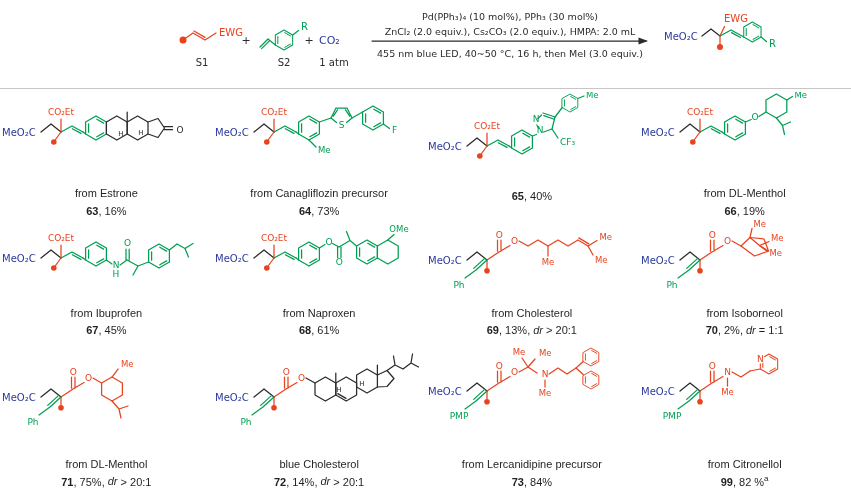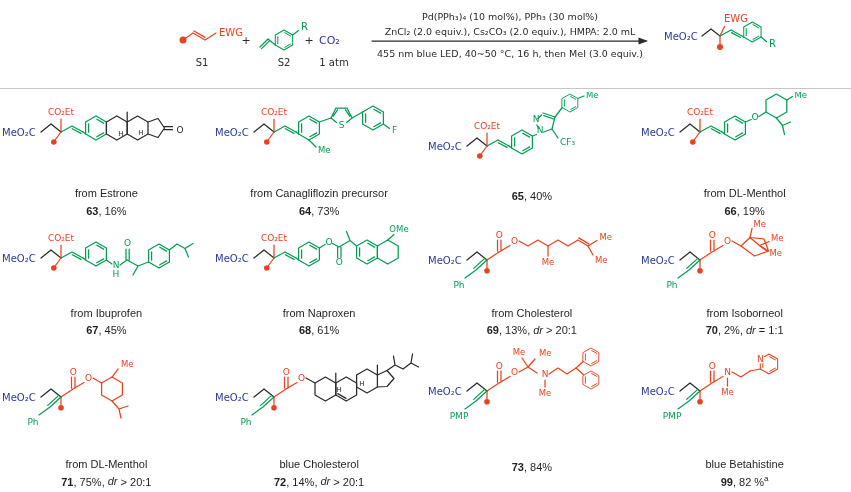--- a/index.html
+++ b/index.html
@@ -369,20 +369,21 @@
               <use href="#hex"></use>
               <use href="#ar"></use>
             </g>
         </g>
         <text class="tr t85" x="93" y="18" text-anchor="middle">Me</text>
         <text class="tr t85" x="113" y="19">Me</text>
         <text class="tr t9" x="119" y="40" text-anchor="middle">N</text>
         <text class="tr t85" x="119" y="59" text-anchor="middle">Me</text>
         <text class="tg t9" x="33" y="82" text-anchor="middle">PMP</text>
       </svg>
+      <div class="cap">from Lercanidipine precursor</div>
       <div class="cap"><b>73</b><span>, 84%</span><i></i><span></span><sup></sup></div>
     </div>
 
     <div class="cell">
       <svg width="212" height="120" viewBox="0 0 212 120">
         <use href="#fragB" y="24"></use>
         <text class="tr t9" x="88.5" y="38" text-anchor="middle">N</text>
         <g class="sk r">
           <path d="M88.5,41 L88.5,49"></path>
           <path d="M93,35 L102,40 L111,34"></path>
@@ -390,18 +391,18 @@
           <g transform="translate(130,27) scale(0.833)">
               <use href="#hex"></use>
               <use href="#ar"></use>
             </g>
         </g>
         <circle cx="121.3" cy="22" r="4.5" fill="#ffffff"></circle>
         <text class="tr t9" x="121.3" y="25" text-anchor="middle">N</text>
         <text class="tr t85" x="88.5" y="58" text-anchor="middle">Me</text>
         <text class="tg t9" x="33" y="82" text-anchor="middle">PMP</text>
       </svg>
-      <div class="cap">blue Betahistine</div>
+      <div class="cap">from Citronellol</div>
       <div class="cap"><b>99</b><span>, 82 %</span><i></i><span></span><sup>a</sup></div>
     </div>
 
   </div>
 </div>
 
 </body></html>

